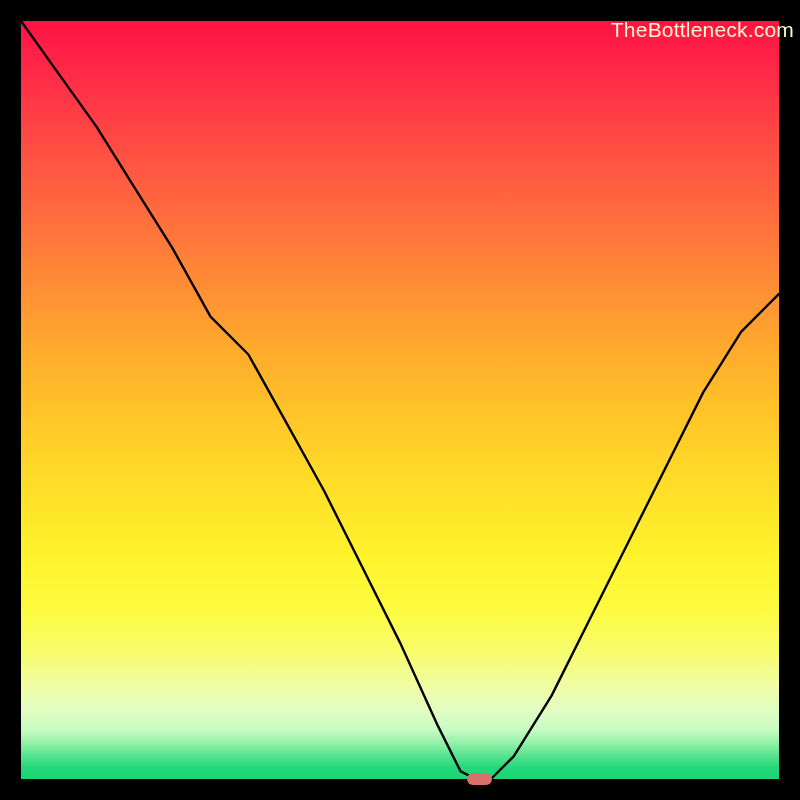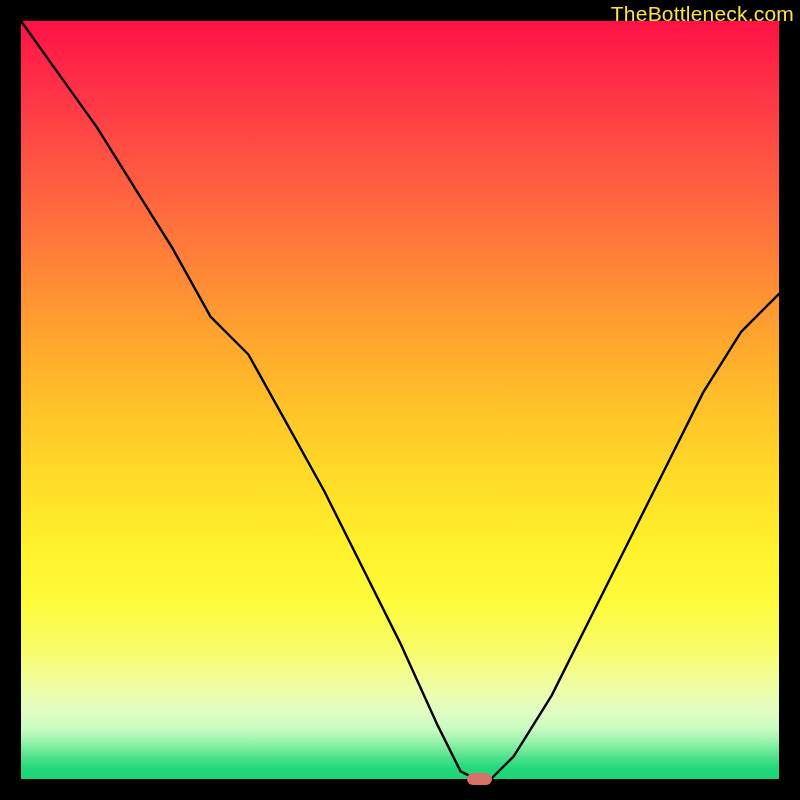--- a/index.html
+++ b/index.html
@@ -40,23 +40,23 @@
       #e1fdc3 91%,
       #c7fbc1 93.5%,
       #9bf3ac 95%,
       #54e38e 97%,
       #23d97b 98.5%,
       #1ad576 100%
     );
   }
   .watermark {
     position: absolute;
-    top: 2px;
+    top: 18px;
     right: 6px;
-    color: #fde047;
+    color: #fef9c3;
     font-size: 21px;
     font-weight: 400;
     letter-spacing: 0.2px;
     user-select: none;
   }
   svg.curve {
     position: absolute;
     left: 0;
     top: 0;
     width: 758px;

